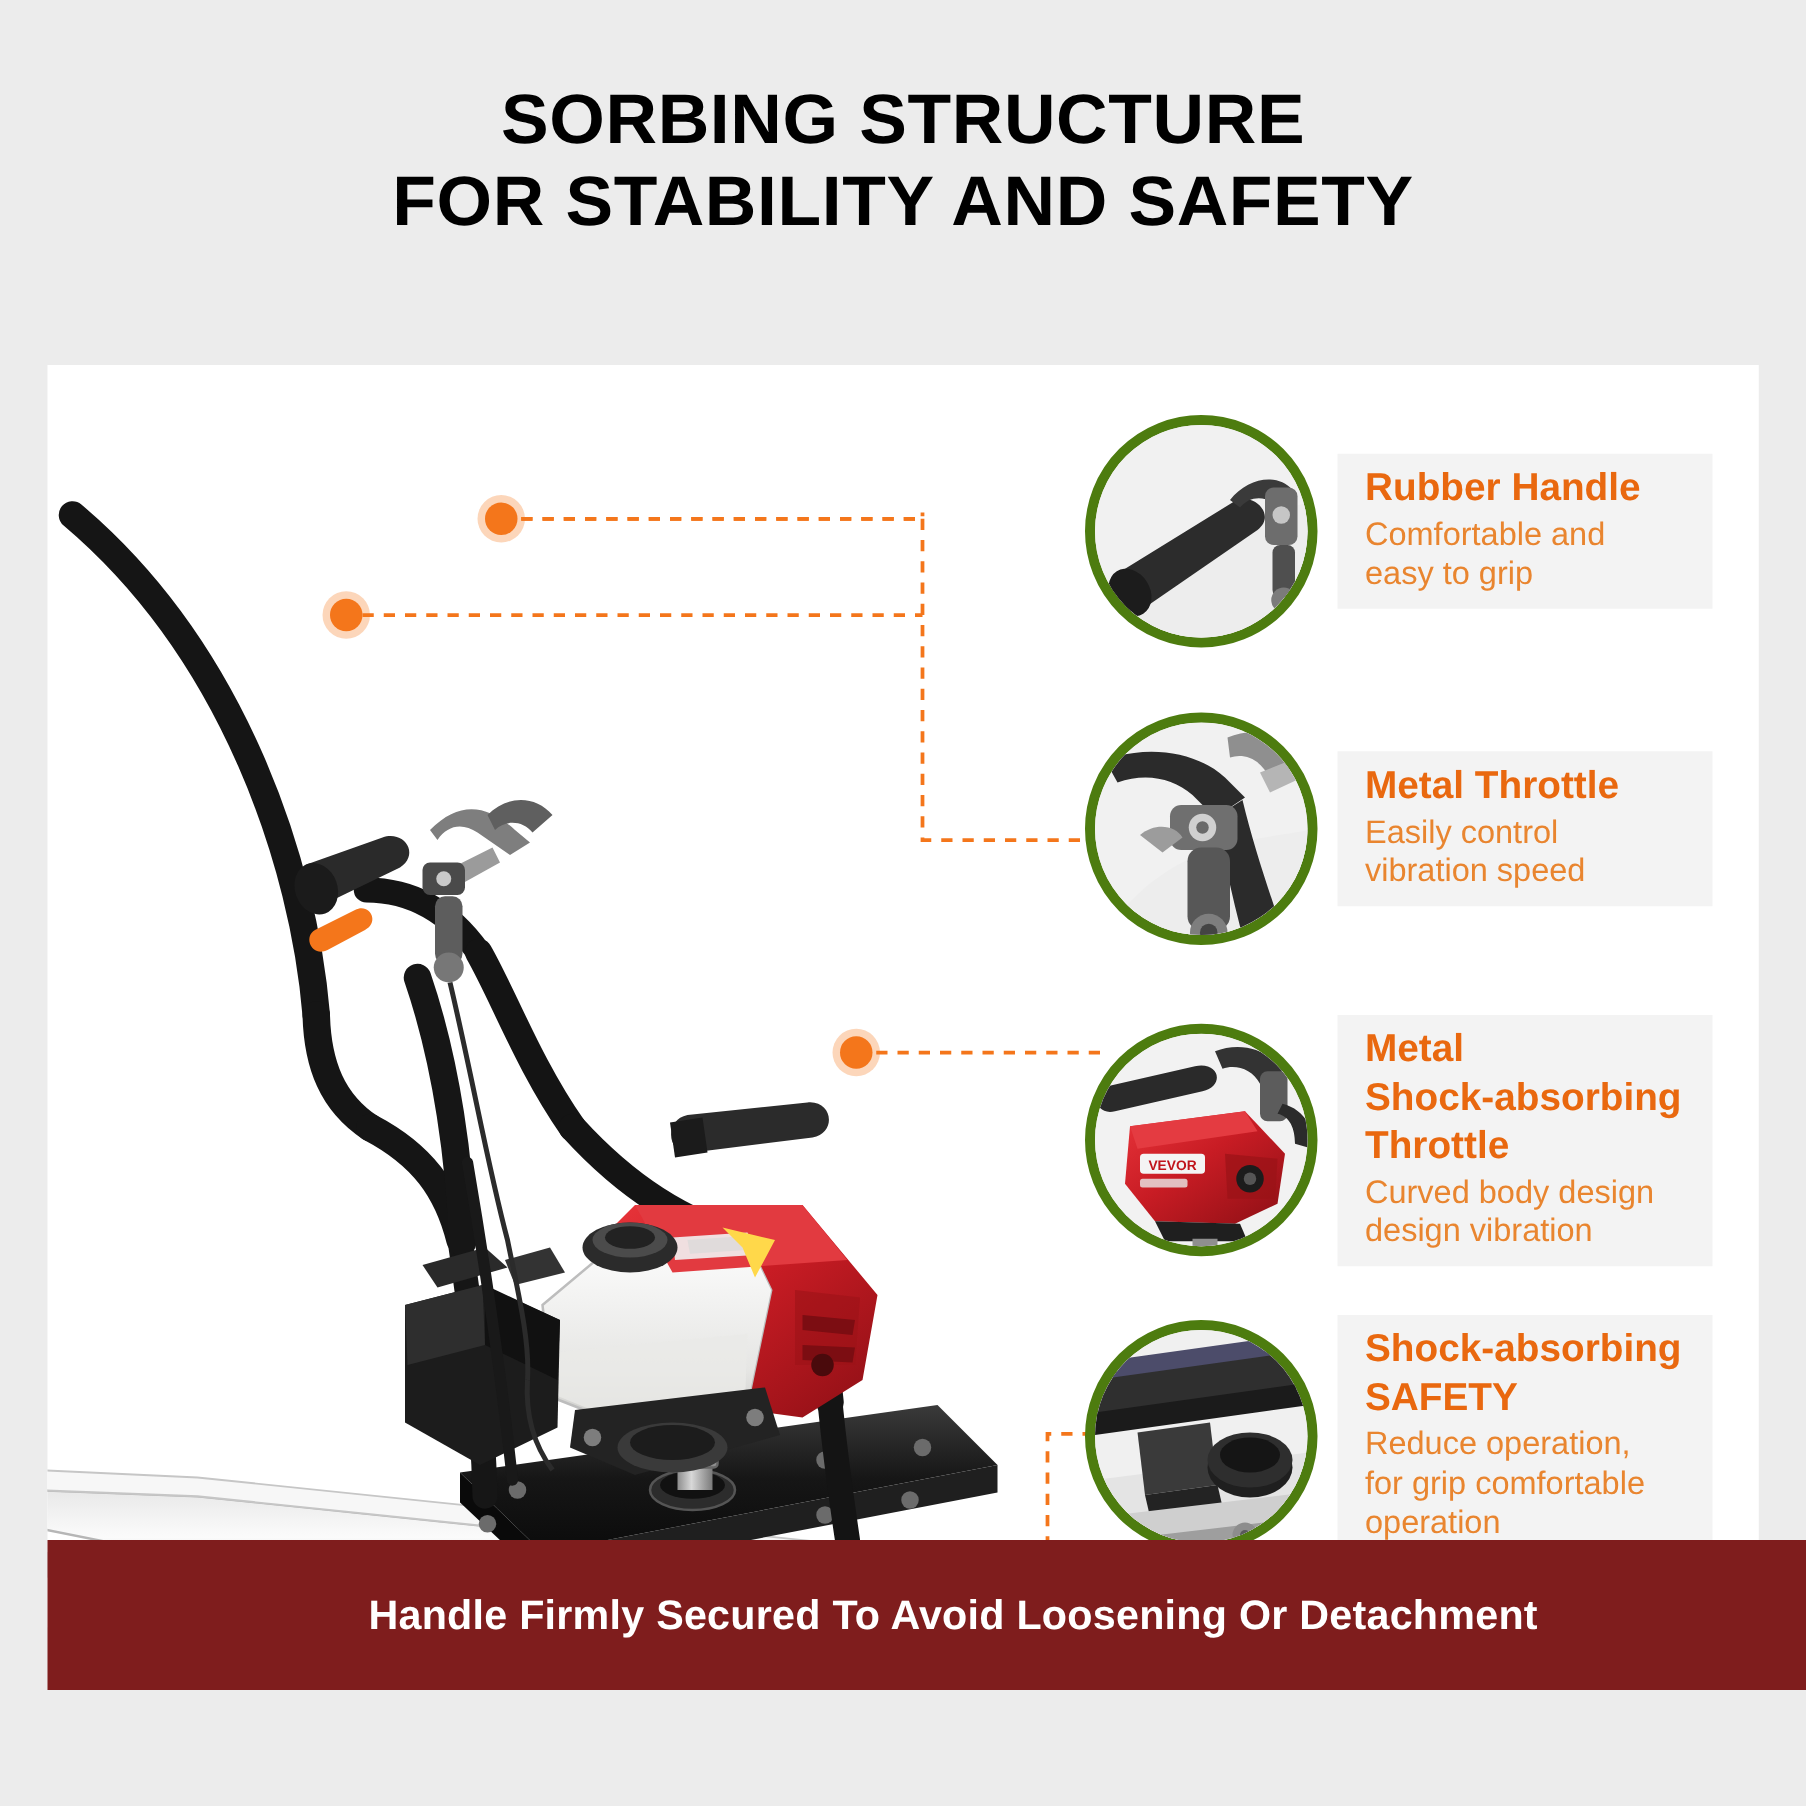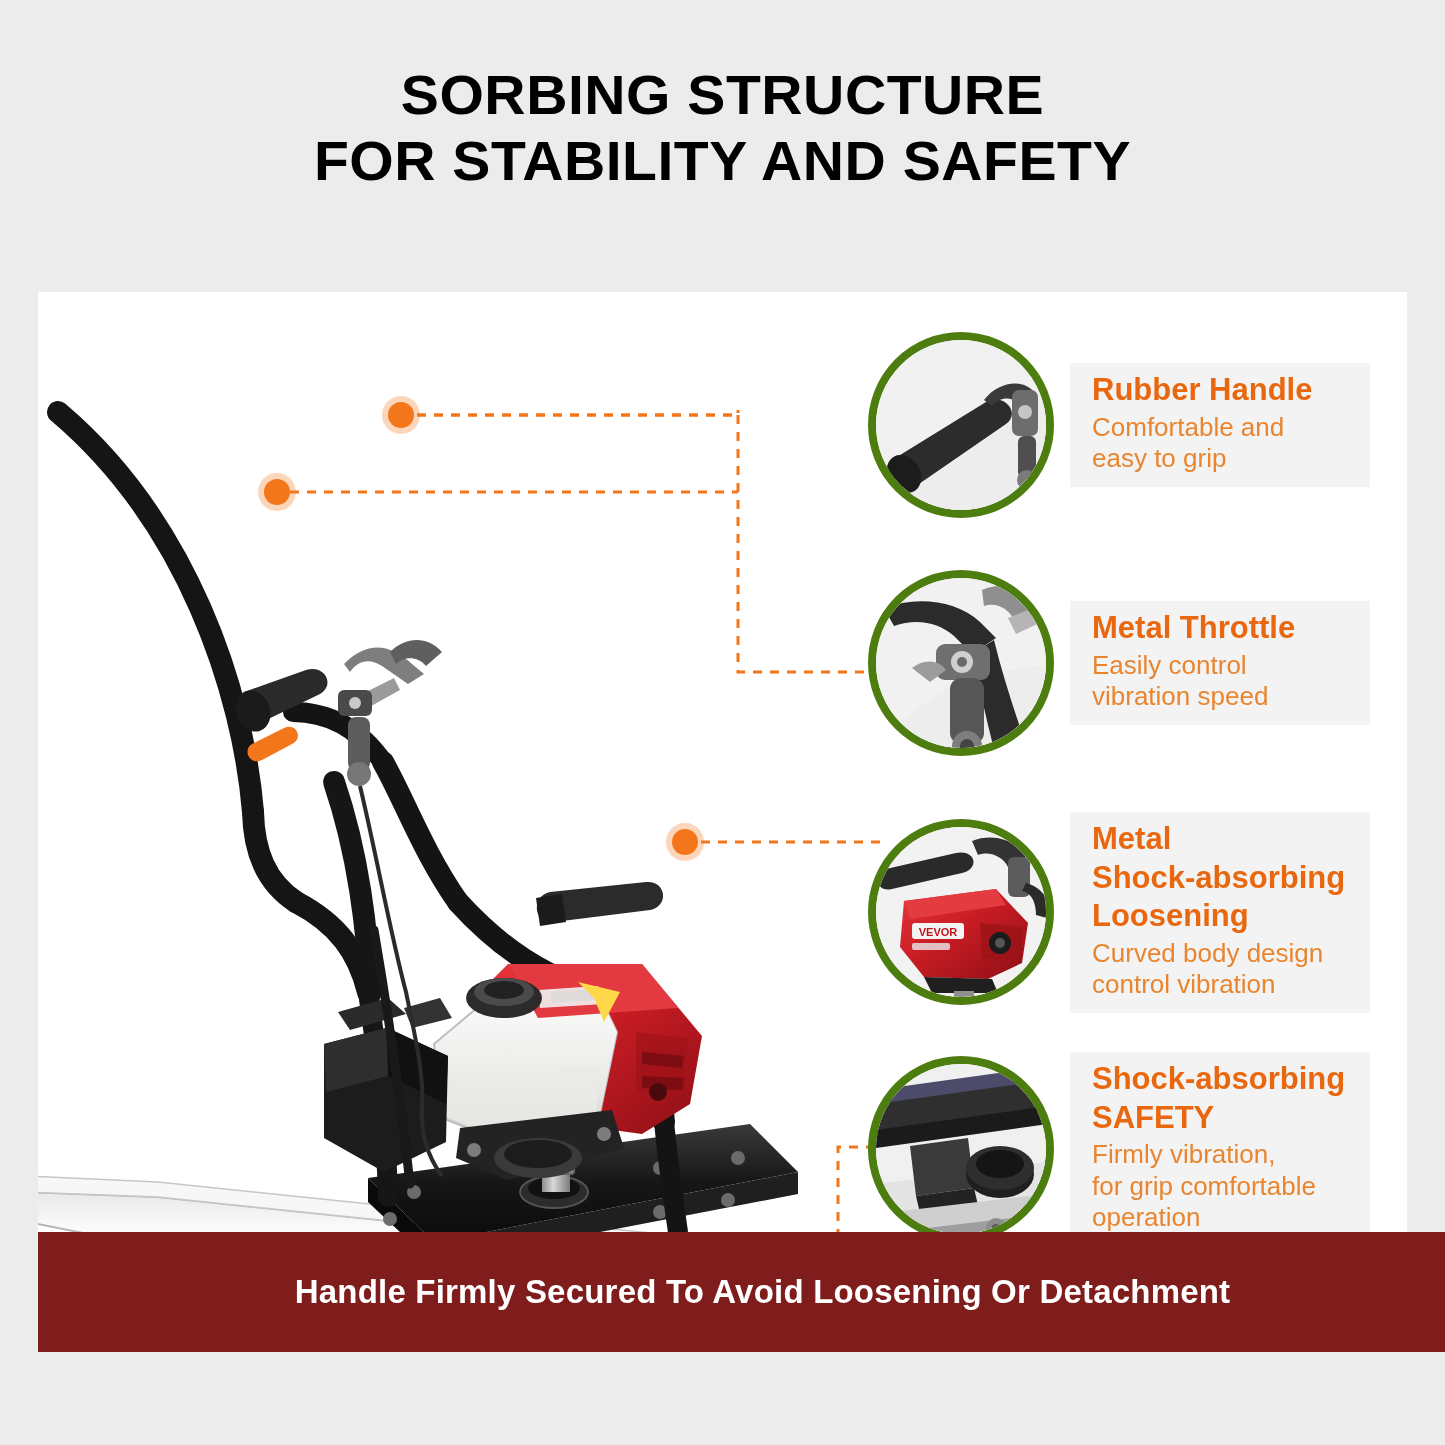--- a/index.html
+++ b/index.html
@@ -390,23 +390,23 @@
           <path d="M48 150 L116 152 L122 166 L56 166 Z" fill="#1f1f1f"></path>
           <rect x="78" y="164" width="20" height="22" fill="#8f8f8f"></rect>
           <rect x="72" y="172" width="32" height="8" rx="2" fill="#6b6b6b"></rect>
           <path d="M150 56 C166 60 176 74 174 92 L160 88 C160 76 156 66 146 64 Z" fill="#2b2b2b"></path>
         </g>
       </svg>
     </div>
     <div class="textblock">
       <div class="ftitle">Metal</div>
       <div class="ftitle">Shock-absorbing</div>
-      <div class="ftitle">Loosening</div>
+      <div class="ftitle">Throttle</div>
       <div class="fdesc">Curved body design</div>
-      <div class="fdesc">control vibration</div>
+      <div class="fdesc">design vibration</div>
     </div>
   </div>
 
   <div class="feature" id="feature-washers">
     <div class="bubble">
       <svg viewBox="0 0 186 186" width="186" height="186">
         <rect x="0" y="0" width="186" height="186" fill="#f0f0f0"></rect>
         <path d="M0 120 L186 96 L186 186 L0 186 Z" fill="#e4e4e4"></path>
         <g>
           <path d="M0 36 L186 10 L186 44 L0 70 Z" fill="#2f2f2f"></path>
@@ -420,21 +420,21 @@
           <path d="M0 150 L186 128 L186 152 L0 176 Z" fill="#cfcfcf"></path>
           <path d="M0 170 L186 148 L186 170 L0 186 Z" fill="#9e9e9e"></path>
           <circle cx="120" cy="164" r="10" fill="#8d8d8d"></circle>
           <circle cx="120" cy="164" r="4" fill="#5a5a5a"></circle>
         </g>
       </svg>
     </div>
     <div class="textblock">
       <div class="ftitle">Shock-absorbing</div>
       <div class="ftitle">SAFETY</div>
-      <div class="fdesc">Firmly vibration,</div>
+      <div class="fdesc">Reduce operation,</div>
       <div class="fdesc">for grip comfortable</div>
       <div class="fdesc">operation</div>
     </div>
   </div>
 
   <div class="footer-bar">
     <span>Handle Firmly Secured To Avoid Loosening Or Detachment</span>
   </div>
 
 </div>

